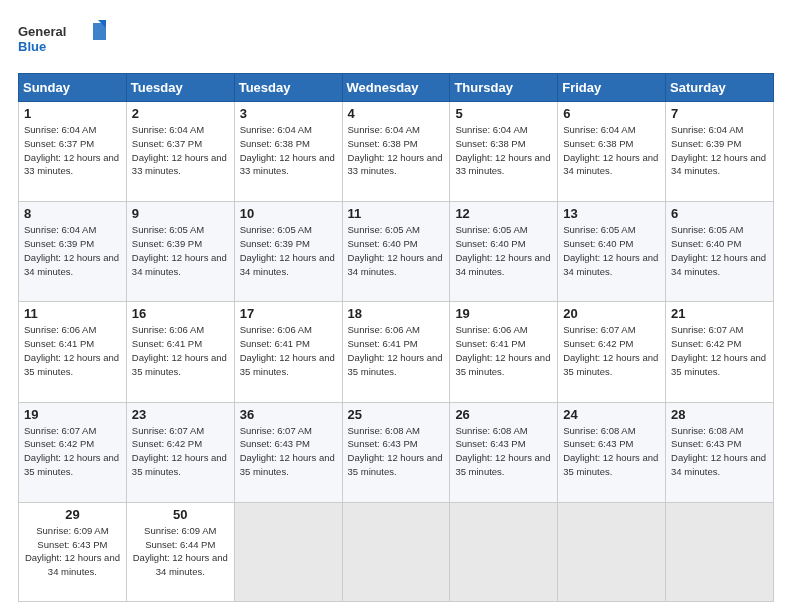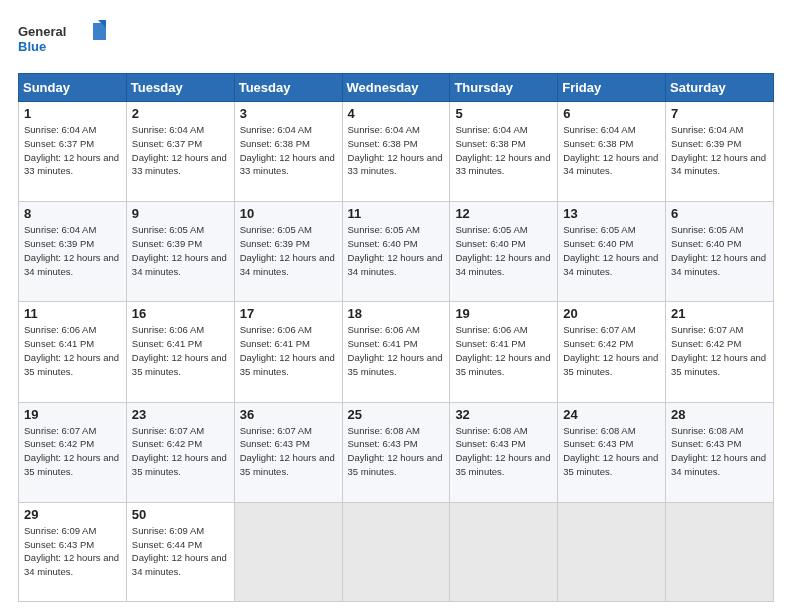--- a/index.html
+++ b/index.html
@@ -78,20 +78,21 @@
     }
     .day-info {
       line-height: 1.45;
       color: #333;
     }
     .empty-cell {
       background: #e8e8e8 !important;
     }
     .last-row td {
       height: 72px;
+      text-align: center;
     }
   </style>
 </head>
 <body>
 
 <div class="page">
   <div class="header">
     <div class="logo">
   <svg width="90" height="45" viewBox="0 0 90 45">
     <text x="0" y="18" font-size="13" font-weight="bold" font-family="Arial" fill="#333">General</text>
@@ -220,21 +221,21 @@
           </td>
           <td>
             <span class="day-num">36</span>
             <div class="day-info">Sunrise: 6:07 AM<br>Sunset: 6:43 PM<br>Daylight: 12 hours and 35 minutes.</div>
           </td>
           <td>
             <span class="day-num">25</span>
             <div class="day-info">Sunrise: 6:08 AM<br>Sunset: 6:43 PM<br>Daylight: 12 hours and 35 minutes.</div>
           </td>
           <td>
-            <span class="day-num">32</span>
+            <span class="day-num">26</span>
             <div class="day-info">Sunrise: 6:08 AM<br>Sunset: 6:43 PM<br>Daylight: 12 hours and 35 minutes.</div>
           </td>
           <td>
             <span class="day-num">24</span>
             <div class="day-info">Sunrise: 6:08 AM<br>Sunset: 6:43 PM<br>Daylight: 12 hours and 35 minutes.</div>
           </td>
           <td>
             <span class="day-num">28</span>
             <div class="day-info">Sunrise: 6:08 AM<br>Sunset: 6:43 PM<br>Daylight: 12 hours and 34 minutes.</div>
           </td>

